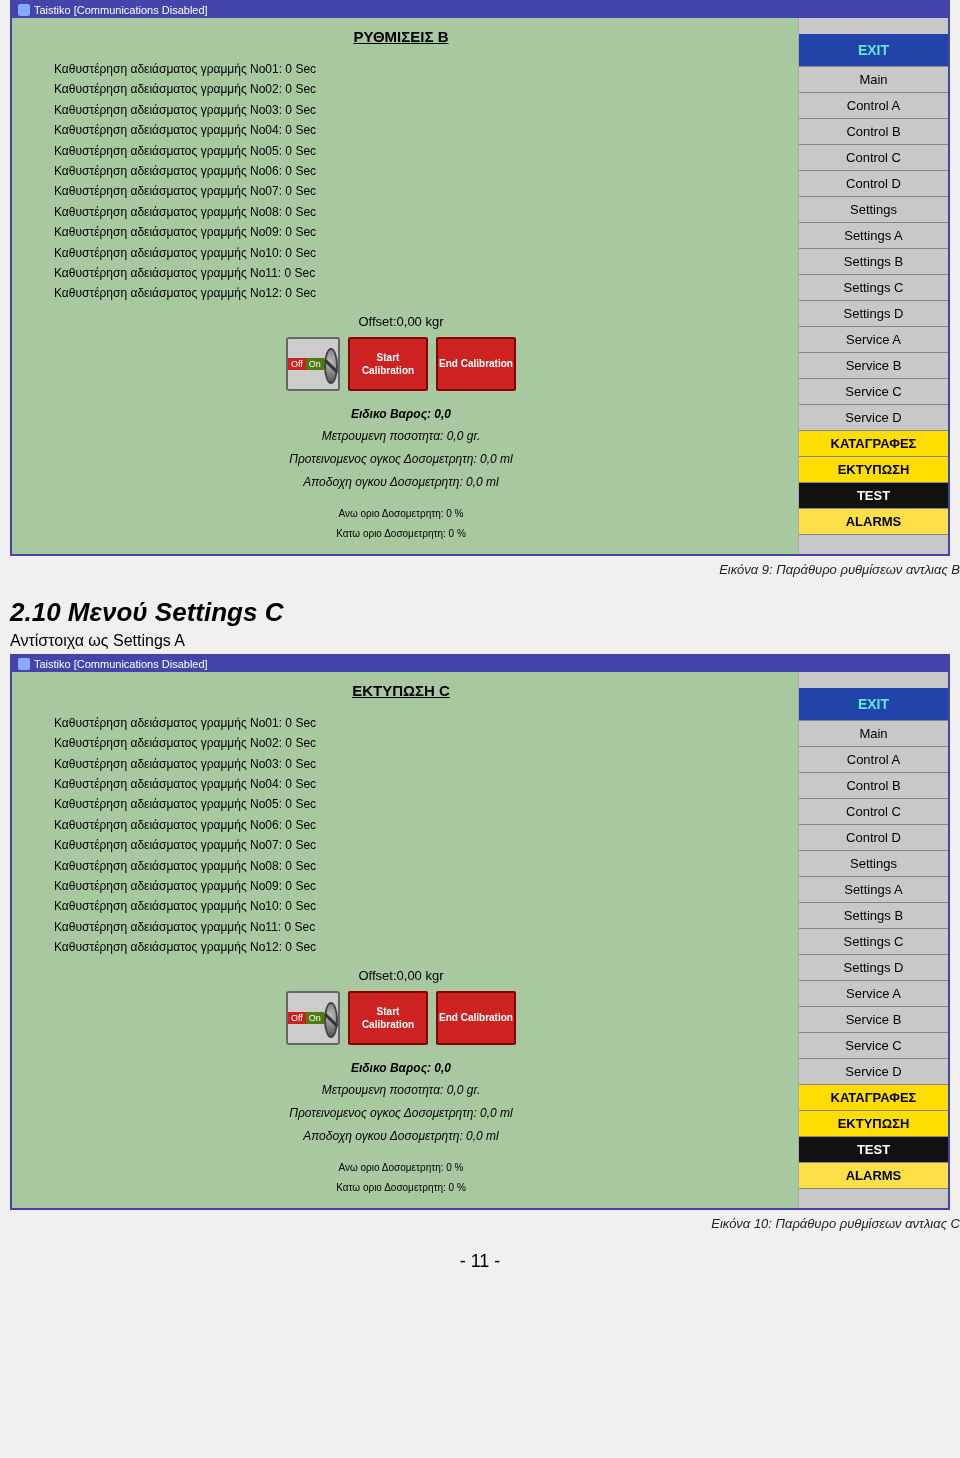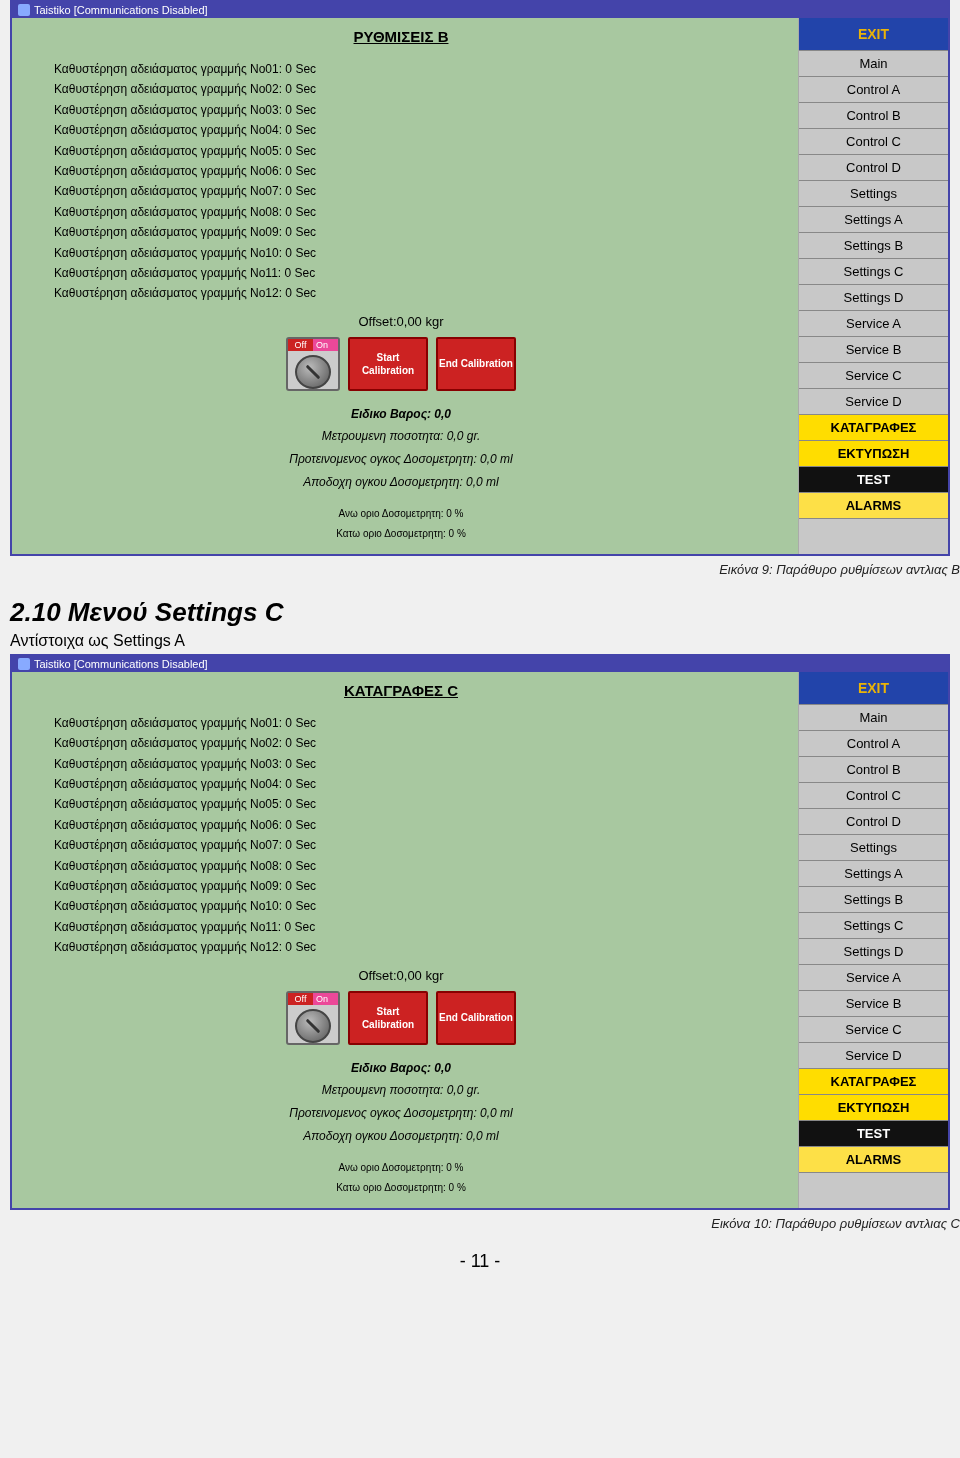--- a/index.html
+++ b/index.html
@@ -100,21 +100,21 @@
     
     .calibration-row {
       display: flex;
       flex-direction: row;
       align-items: center;
       gap: 8px;
       margin-bottom: 8px;
     }
     .cal-toggle {
       display: flex;
-      flex-direction: column;
+      flex-direction: row;
       align-items: center;
       width: 54px;
       height: 54px;
       border: 2px solid #666;
       background: #ccc;
       border-radius: 3px;
       position: relative;
       justify-content: flex-start;
     }
     .cal-toggle-labels {
@@ -123,21 +123,21 @@
     }
     .cal-toggle-off {
       background: #cc2222;
       color: #fff;
       font-size: 9px;
       padding: 1px 3px;
       flex: 1;
       text-align: center;
     }
     .cal-toggle-on {
-      background: #ec4899;
+      background: #4d7c0f;
       color: #fff;
       font-size: 9px;
       padding: 1px 3px;
       flex: 1;
     }
     .cal-toggle-knob {
       width: 36px;
       height: 36px;
       border-radius: 50%;
       background: radial-gradient(circle at 40% 35%, #bbb, #555);
@@ -220,24 +220,25 @@
       text-align: center;
       cursor: pointer;
       border: none;
       border-bottom: 1px solid #888;
       background: #c8c8c8;
       color: #000;
       font-family: Arial, sans-serif;
     }
     .sidebar-btn.exit-btn {
       background: #2244aa;
-      color: #eab308;
+      color: #5eead4;
       font-size: 14px;
       font-weight: bold;
       padding: 8px 4px;
+      margin-top: 16px;
     }
     .sidebar-btn.highlight-yellow {
       background: #ffdd00;
       color: #000;
       font-weight: bold;
     }
     .sidebar-btn.highlight-black {
       background: #111111;
       color: #fff;
       font-weight: bold;
@@ -345,21 +346,21 @@
   </div>
 
   <div class="window">
     <div class="window-titlebar">
       <span class="window-titlebar-icon"></span>
       <span>Taistiko [Communications Disabled]</span>
     </div>
     <div class="window-body">
 
       <div class="content-area">
-        <div class="panel-title">ΚΑΤΑΓΡΑΦΕΣ C</div>
+        <div class="panel-title">ΕΚΤΥΠΩΣΗ C</div>
 
         <div class="settings-lines" id="w2-lines">
             <div>Καθυστέρηση αδειάσματος γραμμής No01: 0 Sec</div>
             <div>Καθυστέρηση αδειάσματος γραμμής No02: 0 Sec</div>
             <div>Καθυστέρηση αδειάσματος γραμμής No03: 0 Sec</div>
             <div>Καθυστέρηση αδειάσματος γραμμής No04: 0 Sec</div>
             <div>Καθυστέρηση αδειάσματος γραμμής No05: 0 Sec</div>
             <div>Καθυστέρηση αδειάσματος γραμμής No06: 0 Sec</div>
             <div>Καθυστέρηση αδειάσματος γραμμής No07: 0 Sec</div>
             <div>Καθυστέρηση αδειάσματος γραμμής No08: 0 Sec</div>

